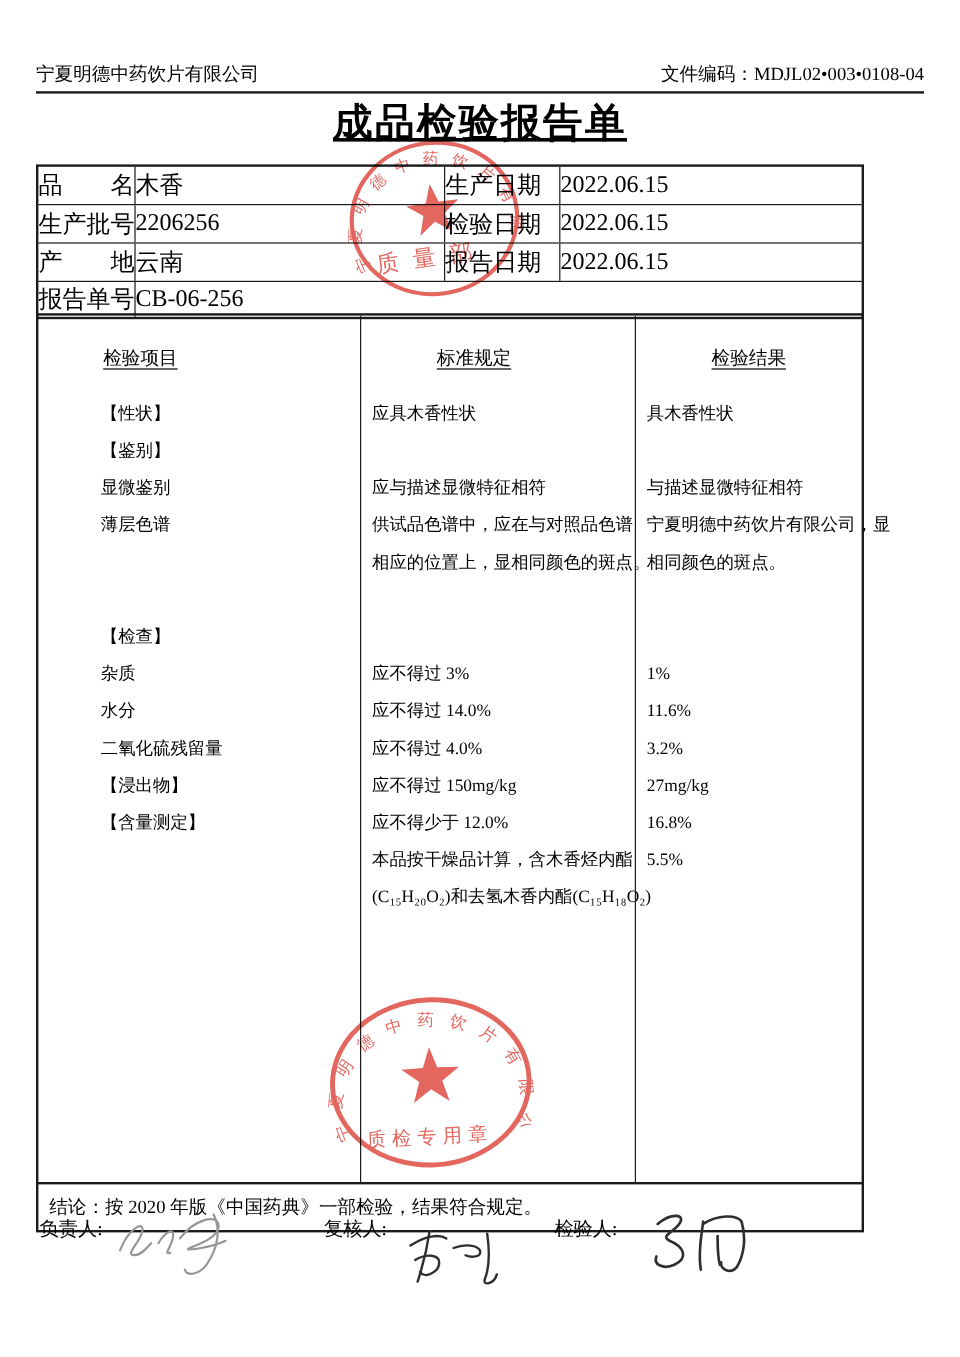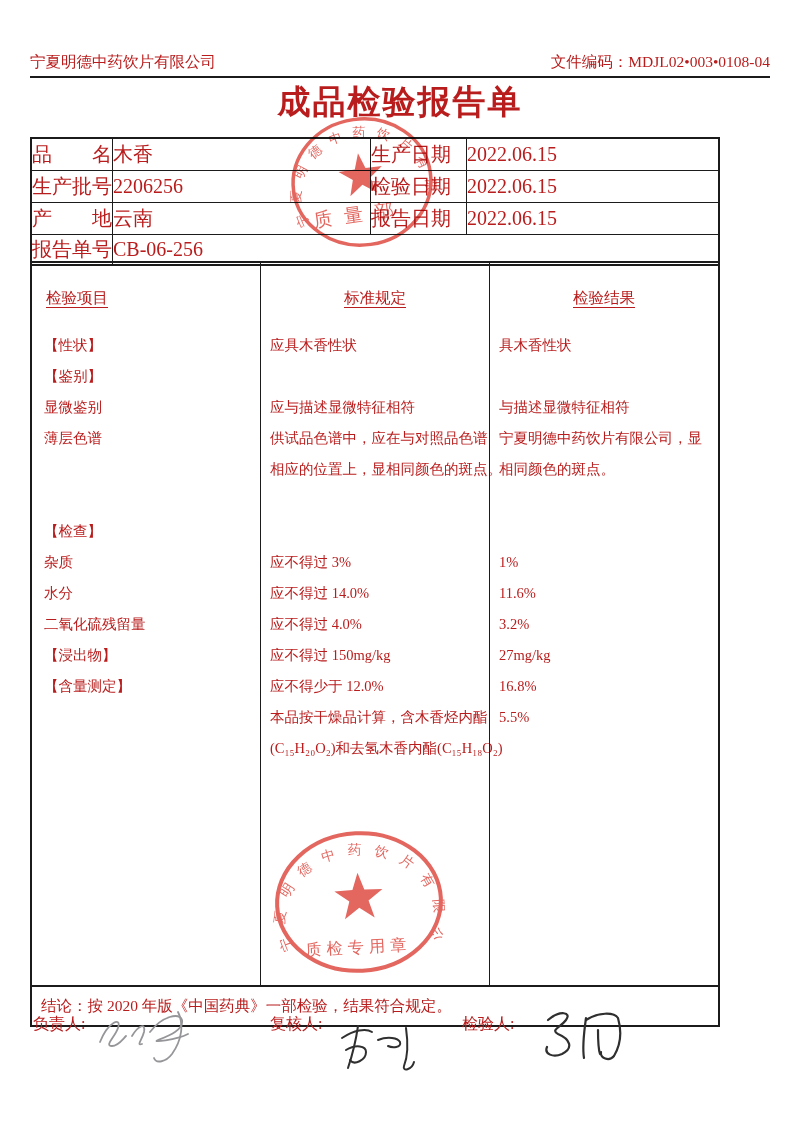--- a/index.html
+++ b/index.html
@@ -1,44 +1,44 @@
 <!DOCTYPE html>
 <html><head>
 <meta charset="utf-8">
 <style>
   html,body { margin:0; padding:0; background:#ffffff; }
   .page {
     position:relative; width:800px; height:1131px; background:#ffffff;
-    font-family:"Liberation Serif","DejaVu Serif",serif; color:#b91c1c;
+    font-family:"Liberation Serif","DejaVu Serif",serif; color:#000000;
     overflow:hidden; margin:0 auto;
   }
   
   .doc-header { position:absolute; left:30px; top:52px; width:740px;
     display:flex; justify-content:space-between; font-size:15.5px; }
   .header-rule { position:absolute; left:30px; top:76px; width:740px;
     border-top:2.5px solid #1b1b1b; }
   .title { position:absolute; left:0; top:80px; width:100%; text-align:center;
-    font-size:33px; font-weight:bold; letter-spacing:2px; }
+    font-size:33px; font-weight:bold; letter-spacing:2px;text-decoration:underline; }
 
   
   .info-table { position:absolute; left:30px; top:137px; width:690px;
     border:2px solid #1b1b1b; box-sizing:border-box; }
   .irow { display:grid; height:31px; }
   .irow.r4 { height:29px;text-align:center; }
   .irow + .irow { border-top:1.5px solid #1b1b1b; }
   .irow.r123 { grid-template-columns:80px 258px 96px 1fr; }
   .irow.r4 { grid-template-columns:80px 1fr; }
   .icell { display:flex; align-items:center; 
     font-size:20px; white-space:nowrap; overflow:visible; }
   .icell + .icell { border-left:1.5px solid #1b1b1b; }
 
   
   .main-table { position:absolute; left:30px; top:261px; width:690px; height:726px;
     border:2px solid #1b1b1b; box-sizing:border-box; display:flex; }
-  .mcol { flex:1 1 0; box-sizing:border-box; min-width:0; }
+  .mcol { flex:1 1 0; box-sizing:border-box; min-width:0;margin-left:40px; }
   .mcol + .mcol { border-left:1.5px solid #1b1b1b; }
   .mhead { height:46px; display:flex; align-items:flex-end; justify-content:center;
     font-size:15.5px; padding-bottom:4px; }
   .mhead span { text-decoration:underline; text-underline-offset:4px; }
   .c1 .mhead { justify-content:flex-start; padding-left:14px; }
   .mbody { margin-top:17px; padding-left:12px; padding-right:2px; }
   .c2 .mbody, .c3 .mbody { padding-left:9px; }
   .tline { height:31px; line-height:31px; font-size:14.5px; white-space:nowrap; }
 
   

